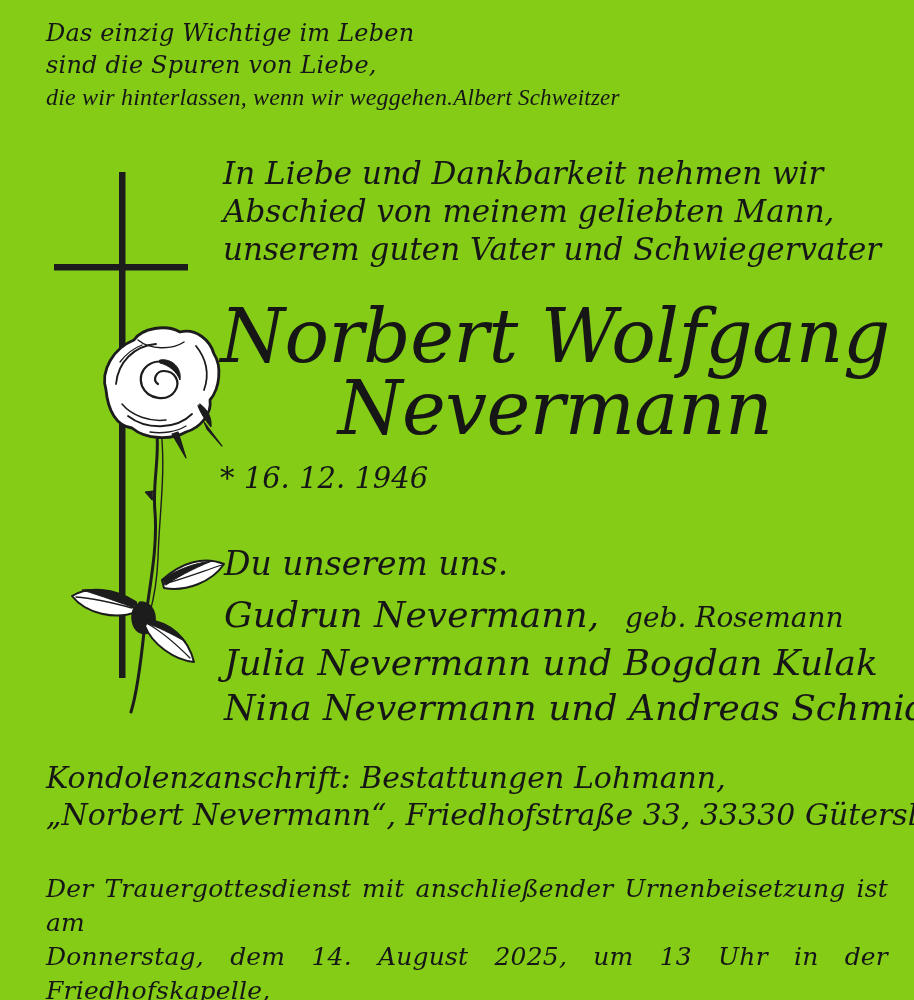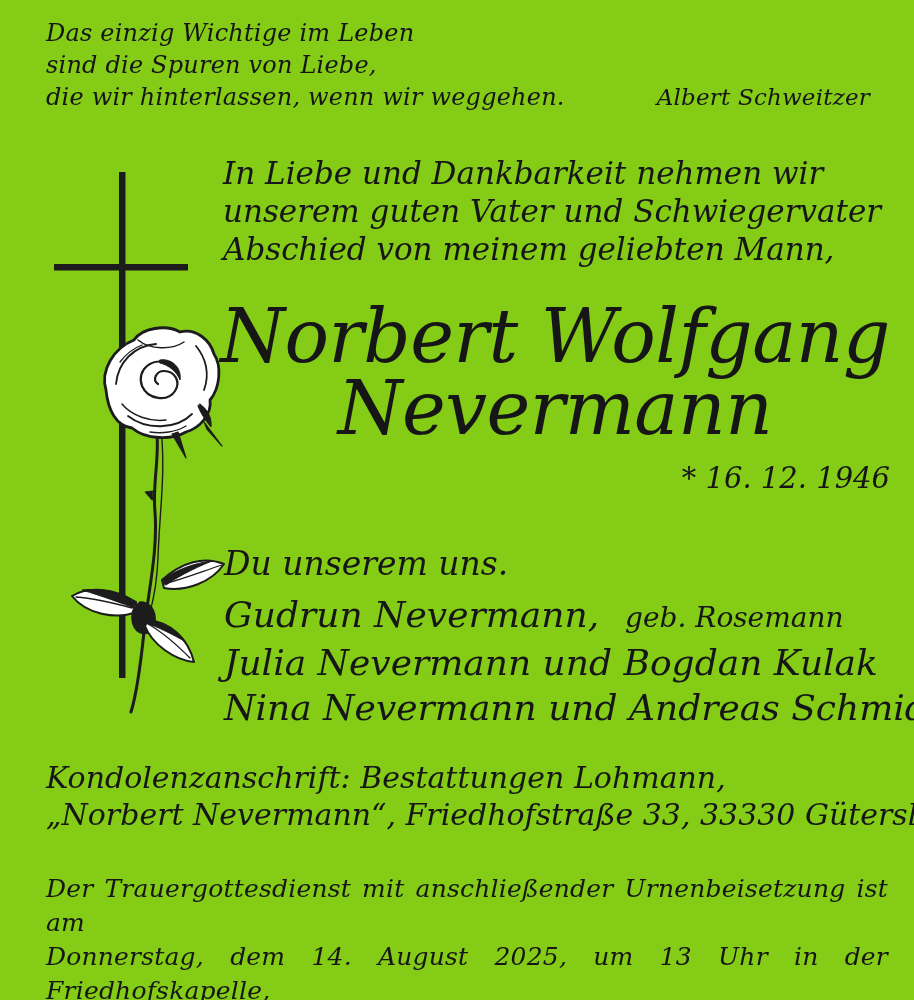--- a/index.html
+++ b/index.html
@@ -21,22 +21,22 @@
   .nw { white-space: nowrap; }
 
   
   .quote {
     left: 46px; top: 17px; width: 826px;
     font-size: 24px; line-height: 32px;
     letter-spacing: 0.2px;
   }
   .quote-lastrow {
     display: flex;
-    justify-content: space-between;
     align-items: baseline;
+    font-family: Liberation Serif, serif;
   }
   .attribution {
     font-size: 23px;
     padding-right: 2px;
   }
 
   
   .intro {
     left: 223px; top: 154px;
     font-size: 31px; line-height: 38px;
@@ -46,21 +46,21 @@
   .name-block {
     left: 220px; top: 300px; width: 670px;
     text-align: center;
     font-size: 74px; line-height: 72px;
     letter-spacing: -0.5px;
   }
 
   
   .dates {
     left: 220px; top: 461px; width: 670px;
-    display: flex; justify-content: flex-end; align-items: baseline;
+    display: flex; justify-content: space-between; align-items: baseline;
     gap: 54px;
     font-size: 29px;
   }
 
   
   .farewell {
     left: 224px; top: 544px;
     font-size: 33px;
   }
 
@@ -151,22 +151,22 @@
           <path d="M 18,50 L 26,76 L 12,52 Z" fill="#1c1c1c" stroke-width="1.2"></path>
           <path d="M -40,-20 C -34,-28 -26,-34 -18,-37" stroke-width="1.3"></path>
           <path d="M 26,44 C 16,50 2,52 -10,50" stroke-width="1.3"></path>
         </g>
       </g>
     </svg>
   </div>
 
   <div class="abs intro">
     <div class="nw">In Liebe und Dankbarkeit nehmen wir</div>
+    <div class="nw">Abschied von meinem geliebten Mann,</div>
     <div class="nw">unserem guten Vater und Schwiegervater</div>
-    <div class="nw">Abschied von meinem geliebten Mann,</div>
   </div>
 
   <div class="abs name-block">
     <div class="nw">Norbert Wolfgang</div>
     <div class="nw">Nevermann</div>
   </div>
 
   <div class="abs dates">
     <span class="nw">* 16. 12. 1946</span>
   </div>

